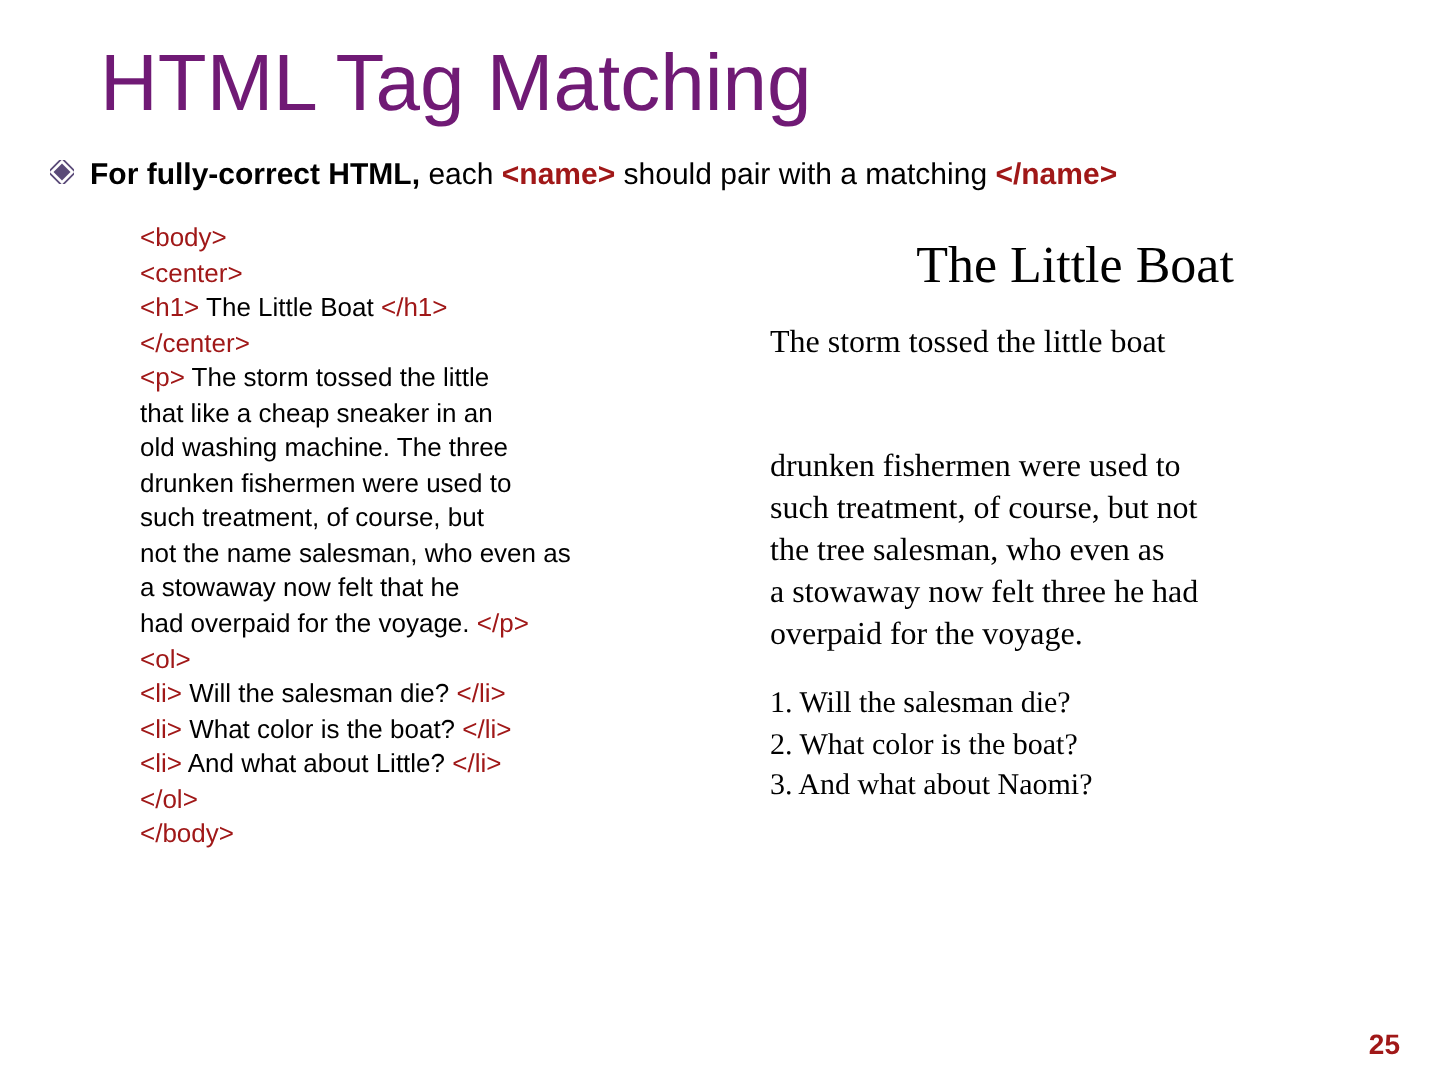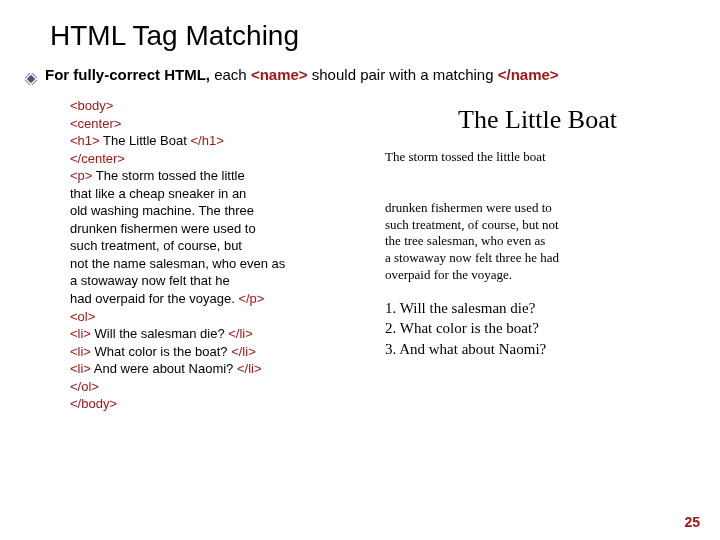--- a/index.html
+++ b/index.html
@@ -12,29 +12,29 @@
     position: relative;
     overflow: hidden;
   }
   .slide {
     padding: 20px 30px 10px 50px;
     box-sizing: border-box;
     width: 100%;
     height: 100%;
   }
   .title {
-    font-size: 28px;
-    color: #000000;
+    font-size: 40px;
+    color: #701a75;
     font-family: Verdana, Geneva, sans-serif;
     margin: 0 0 14px 0;
     font-weight: normal;
   }
   .bullet-row {
     display: flex;
-    align-items: flex-end;
+    align-items: flex-start;
     margin-left: -25px;
     margin-bottom: 14px;
   }
   .bullet-icon {
     width: 12px;
     height: 12px;
     margin-right: 8px;
     display: inline-block;
     flex-shrink: 0;
   }
@@ -66,21 +66,21 @@
     font-family: "Times New Roman", Times, serif;
     color: #000;
   }
   .rendered-title {
     font-size: 26px;
     text-align: center;
     margin: 8px 0 14px 0;
     font-weight: normal;
   }
   .rendered-para {
-    font-size: 13px;
+    font-size: 16px;
     line-height: 1.3;
     margin-bottom: 14px;
   }
   .rendered-list {
     font-size: 15px;
     line-height: 1.35;
   }
   .page-num {
     position: absolute;
     bottom: 10px;
@@ -121,21 +121,21 @@
 <span class="plain">that like a cheap sneaker in an</span>
 <span class="plain">old washing machine. The three</span>
 <span class="plain">drunken fishermen were used to</span>
 <span class="plain">such treatment, of course, but</span>
 <span class="plain">not the name salesman, who even as</span>
 <span class="plain">a stowaway now felt that he</span>
 <span class="plain">had overpaid for the voyage. </span><span>&lt;/p&gt;</span>
 <span>&lt;ol&gt;</span>
 <span>&lt;li&gt;</span><span class="plain"> Will the salesman die? </span><span>&lt;/li&gt;</span>
 <span>&lt;li&gt;</span><span class="plain"> What color is the boat? </span><span>&lt;/li&gt;</span>
-<span>&lt;li&gt;</span><span class="plain"> And were about Naomi? </span><span>&lt;/li&gt;</span>
+<span>&lt;li&gt;</span><span class="plain"> And what about Little? </span><span>&lt;/li&gt;</span>
 <span>&lt;/ol&gt;</span>
 <span>&lt;/body&gt;</span></div>
     </div>
 
     <div class="col rendered">
       <div class="rendered-title">The Little Boat</div>
       <div class="rendered-para">
         <span>The storm tossed the little boat</span><br>
         <br>
         <br>

